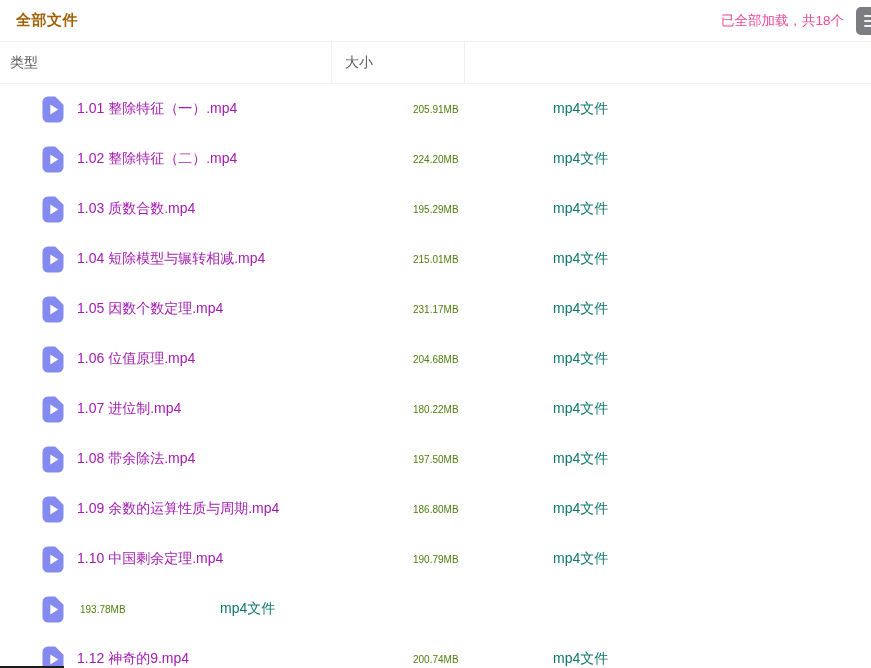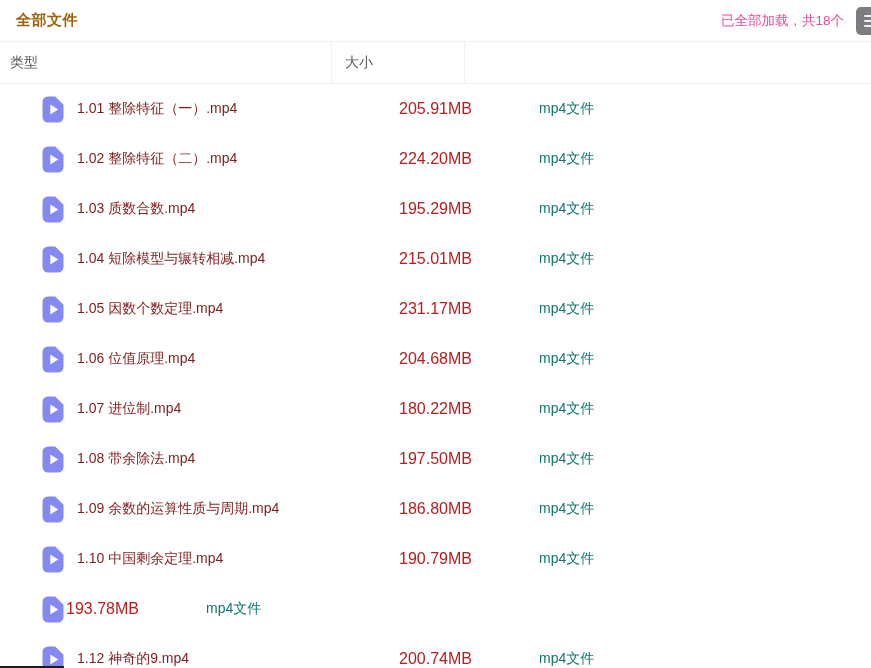--- a/index.html
+++ b/index.html
@@ -138,29 +138,29 @@
     margin-left: 42px;
     width: 22px;
     height: 27px;
     flex: 0 0 auto;
     display: inline-flex;
   }
   .file-name {
     margin-left: 13px;
     width: 320px;
     font-size: 14px;
-    color: #7f1d1d;
+    color: #a21caf;
     white-space: nowrap;
     overflow: hidden;
   }
   .file-size {
     width: 130px;
-    margin-left: 2px;
-    font-size: 16px;
-    color: #b91c1c;
+    margin-left: 16px;
+    font-size: 10px;
+    color: #4d7c0f;
   }
   .file-type {
     margin-left: 10px;
     font-size: 14px;
     color: #0f766e;
   }
 
   
   .bottom-edge {
     position: absolute;

